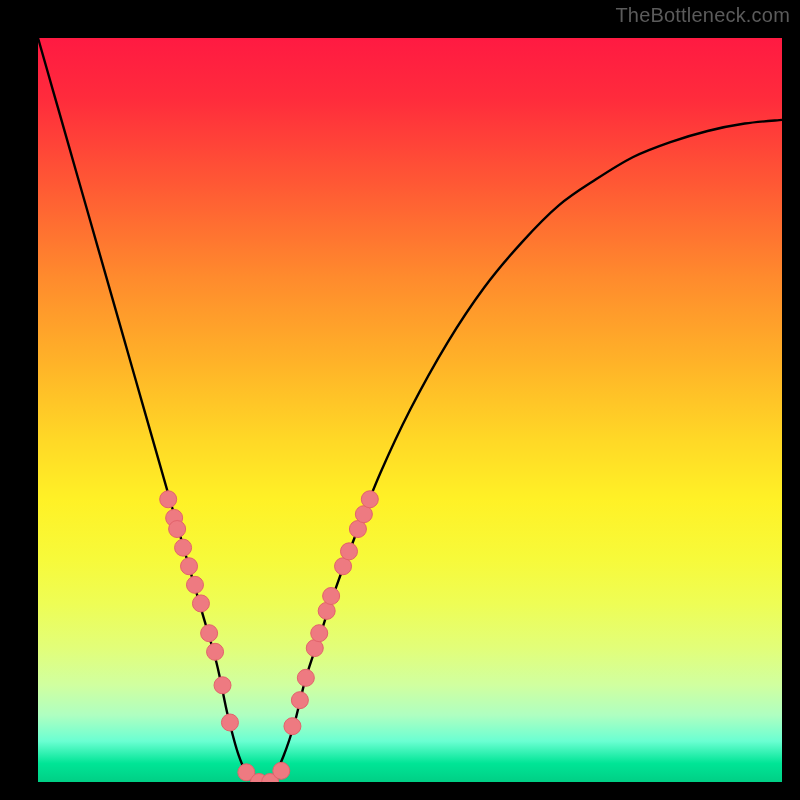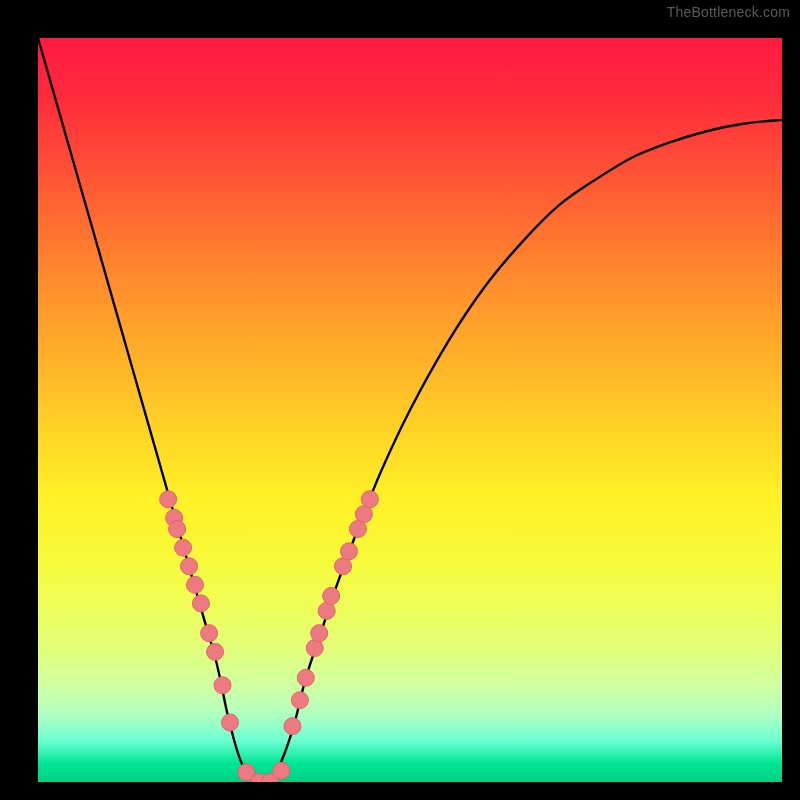--- a/index.html
+++ b/index.html
@@ -50,21 +50,21 @@
     position: absolute;
     inset: 0;
     width: 100%;
     height: 100%;
   }
   .watermark {
     position: absolute;
     top: 4px;
     right: 10px;
     color: #5B5B5B;
-    font-size: 14px;
+    font-size: 20px;
     font-weight: 500;
     letter-spacing: 0.2px;
     user-select: none;
   }
 </style>
 </head>
 <body>
 
 <div class="stage">
 

